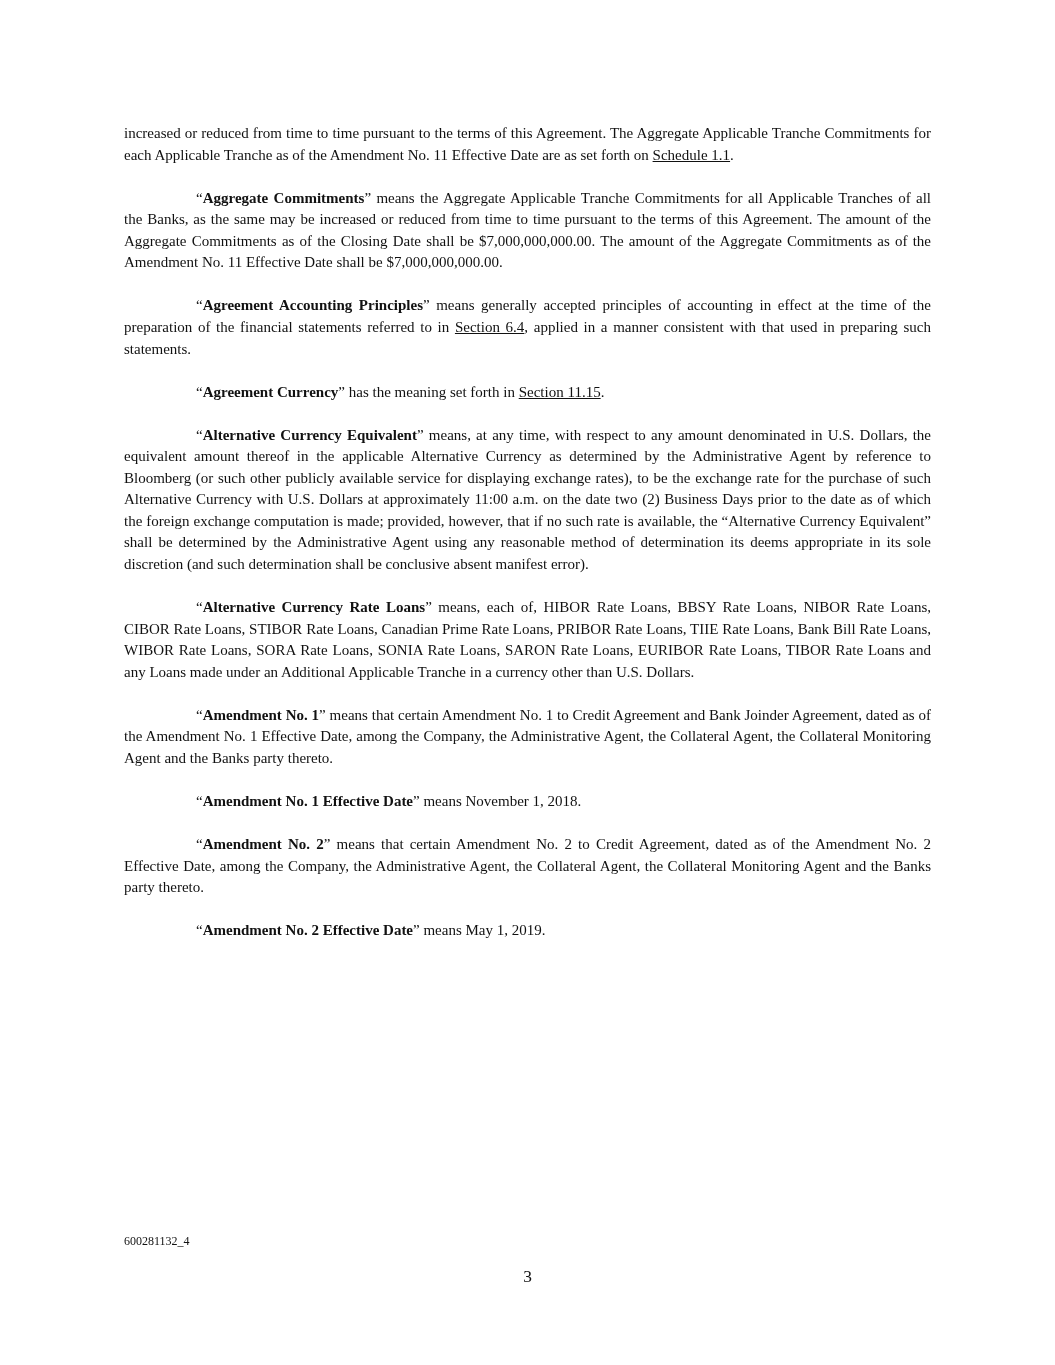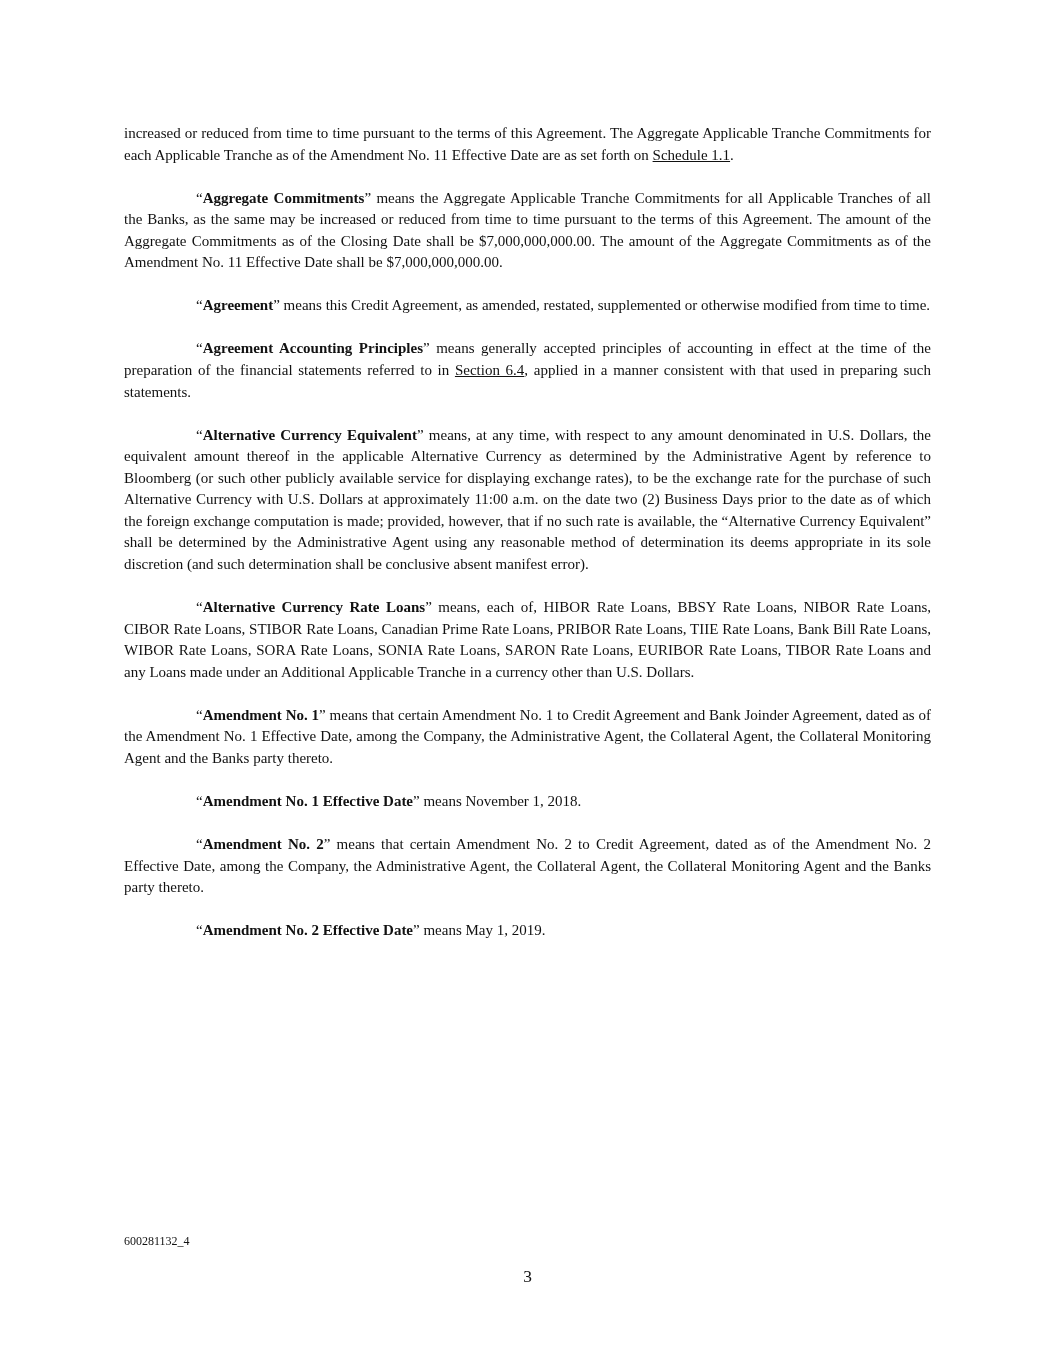--- a/index.html
+++ b/index.html
@@ -14,22 +14,22 @@
   .page-number { position: absolute; left: 0; width: 1055px; top: 1266px;
                  text-align: center; font-size: 17.4px; }
   .doc-id { position: absolute; left: 124px; top: 1234px; font-size: 12px; }
 </style>
 </head>
 <body>
 
 <div class="page" id="doc-body">
     <p class="para"><span>increased or reduced from time to time pursuant to the terms of this Agreement. The Aggregate Applicable Tranche Commitments for each Applicable Tranche as of the Amendment No. 11 Effective Date are as set forth on </span><span class="ref">Schedule 1.1</span><span>.</span></p>
     <p class="para indent"><span>“</span><span class="term">Aggregate Commitments</span><span>” means the Aggregate Applicable Tranche Commitments for all Applicable Tranches of all the Banks, as the same may be increased or reduced from time to time pursuant to the terms of this Agreement.  The amount of the Aggregate Commitments as of the Closing Date shall be $7,000,000,000.00.  The amount of the Aggregate Commitments as of the Amendment No. 11 Effective Date shall be $7,000,000,000.00.</span></p>
-    <p class="para indent"><span>“</span><span class="term">Agreement</span><span>” means this Credit Agreement, as amended, restated, supplemented or otherwise modified from time to time.</span></p>
     <p class="para indent"><span>“</span><span class="term">Agreement Accounting Principles</span><span>” means generally accepted principles of accounting in effect at the time of the preparation of the financial statements referred to in </span><span class="ref">Section 6.4</span><span>, applied in a manner consistent with that used in preparing such statements.</span></p>
+    <p class="para indent"><span>“</span><span class="term">Agreement Currency</span><span>” has the meaning set forth in </span><span class="ref">Section 11.15</span><span>.</span></p>
     <p class="para indent"><span>“</span><span class="term">Alternative Currency Equivalent</span><span>” means, at any time, with respect to any amount denominated in U.S. Dollars, the equivalent amount thereof in the applicable Alternative Currency as determined by the Administrative Agent by reference to Bloomberg (or such other publicly available service for displaying exchange rates), to be the exchange rate for the purchase of such Alternative Currency with U.S. Dollars at approximately 11:00 a.m. on the date two (2) Business Days prior to the date as of which the foreign exchange computation is made; provided, however, that if no such rate is available, the “Alternative Currency Equivalent” shall be determined by the Administrative Agent using any reasonable method of determination its deems appropriate in its sole discretion (and such determination shall be conclusive absent manifest error).</span></p>
     <p class="para indent"><span>“</span><span class="term">Alternative Currency Rate Loans</span><span>” means, each of, HIBOR Rate Loans, BBSY Rate Loans, NIBOR Rate Loans, CIBOR Rate Loans, STIBOR Rate Loans, Canadian Prime Rate Loans, PRIBOR Rate Loans, TIIE Rate Loans, Bank Bill Rate Loans, WIBOR Rate Loans, SORA Rate Loans, SONIA Rate Loans, SARON Rate Loans, EURIBOR Rate Loans, TIBOR Rate Loans and any Loans made under an Additional Applicable Tranche in a currency other than U.S. Dollars.</span></p>
     <p class="para indent"><span>“</span><span class="term">Amendment No. 1</span><span>” means that certain Amendment No. 1 to Credit Agreement and Bank Joinder Agreement, dated as of the Amendment No. 1 Effective Date, among the Company, the Administrative Agent, the Collateral Agent, the Collateral Monitoring Agent and the Banks party thereto.</span></p>
     <p class="para indent"><span>“</span><span class="term">Amendment No. 1 Effective Date</span><span>” means November 1, 2018.</span></p>
     <p class="para indent"><span>“</span><span class="term">Amendment No. 2</span><span>” means that certain Amendment No. 2 to Credit Agreement, dated as of the Amendment No. 2 Effective Date, among the Company, the Administrative Agent, the Collateral Agent, the Collateral Monitoring Agent and the Banks party thereto.</span></p>
     <p class="para indent"><span>“</span><span class="term">Amendment No. 2 Effective Date</span><span>” means May 1, 2019.</span></p>
   </div>
 
 <div class="page-number">3</div>
 <div class="doc-id">600281132_4</div>

